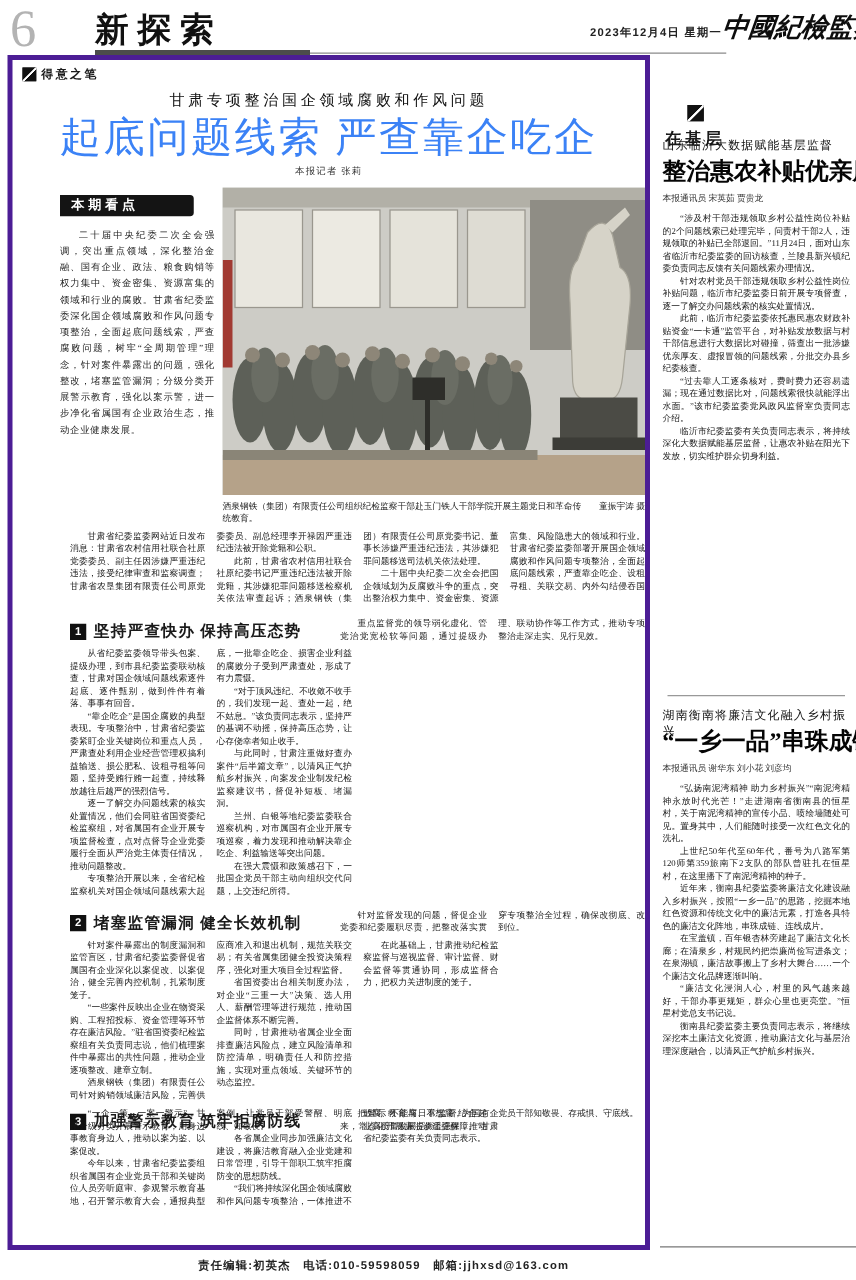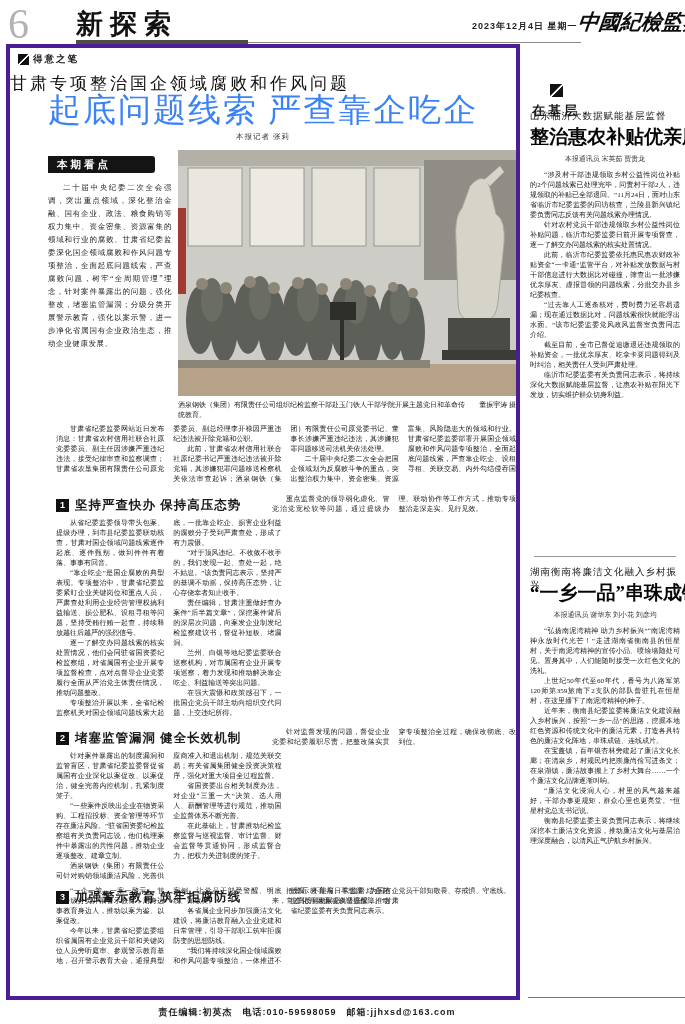--- a/index.html
+++ b/index.html
@@ -22,22 +22,22 @@
     font-style:italic;letter-spacing:0px;color:#0d0d0d;transform:skewX(-6deg);
     font-family:"Liberation Serif",serif;white-space:nowrap;}
   
   .main-box{position:absolute;left:6px;top:44px;width:514px;height:956px;
     border:4px solid #4c1d95;background:#fff;box-sizing:border-box;}
   .inner{position:absolute;left:0;top:0;width:506px;height:948px;}
   .col-label{position:absolute;left:8px;top:5px;display:flex;align-items:center;gap:4px;}
   .label-icon{width:11px;height:11px;background:#111;display:inline-block;
     background-image:linear-gradient(135deg,#111 45%,#fff 48%,#fff 55%,#111 58%);}
   .col-label span{font-size:9.5px;font-weight:bold;letter-spacing:2px;}
-  .kicker{position:absolute;left:0;top:24px;width:100%;
-    font-size:17px;letter-spacing:3px;color:#111;}
+  .kicker{position:absolute;left:0;top:24px;width:100%;text-align:center;
+    font-size:12px;letter-spacing:3px;color:#111;}
   .headline{position:absolute;left:0;top:40px;width:100%;text-align:center;
     font-size:33px;font-weight:400;letter-spacing:2px;color:#3b82f6;}
   .byline{position:absolute;left:0;top:84px;width:100%;text-align:center;
     font-size:7.5px;color:#333;letter-spacing:1px;}
   
   .hl{position:absolute;left:38px;top:108px;width:124px;height:262px;}
   .hl-bar{width:98px;height:17px;background:#141414;color:#fff;font-size:10.5px;
     font-weight:bold;letter-spacing:3px;line-height:17px;padding-left:9px;
     border-radius:0 3px 3px 0;font-family:"Liberation Sans",sans-serif;}
   .hl-text{margin-top:8px;font-size:7.5px;line-height:13px;letter-spacing:0.6px;
@@ -65,21 +65,21 @@
   .hside p{margin:0;text-indent:2em;}
   
   .right{position:absolute;left:530px;top:44px;width:150px;height:956px;}
   .rc-label{position:absolute;left:2px;top:40px;display:flex;align-items:center;gap:5px;flex-direction:column;}
   .rc-label .label-icon{width:13px;height:13px;}
   .rc-label span{font-size:13px;font-weight:bold;letter-spacing:3px;}
   .r-kicker{position:absolute;width:100%;text-align:left;font-size:9.5px;
     letter-spacing:1px;color:#111;}
   .r-head{position:absolute;width:100%;text-align:center;font-size:19px;
     font-weight:900;letter-spacing:0px;color:#050505;white-space:nowrap;}
-  .r-by{position:absolute;width:100%;text-align:center;font-size:7px;color:#333;}
+  .r-by{position:absolute;width:100%;text-align:left;font-size:7px;color:#333;}
   .r-body{position:absolute;left:0;width:150px;overflow:hidden;font-size:7px;
     line-height:10px;text-align:justify;color:#161616;}
   .r-body p{margin:0;text-indent:2em;}
   .r-div{position:absolute;left:4px;width:142px;height:1px;background:#999;}
   .r-bottomrule{position:absolute;left:528px;top:997px;width:157px;height:1px;background:#777;}
   
   .footer{position:absolute;left:0;top:1006px;width:614px;text-align:center;
     font-size:9px;font-weight:bold;color:#222;letter-spacing:1px;
     font-family:"Liberation Sans",sans-serif;}
 </style>
@@ -182,39 +182,40 @@
       <div class="hside">
         <p>重点监督党的领导弱化虚化、管党治党宽松软等问题，通过提级办理、联动协作等工作方式，推动专项整治走深走实、见行见效。</p>
       </div>
     </div>
     <div class="cols c4" style="top:470px;height:206px;">
         <p>从省纪委监委领导带头包案、提级办理，到市县纪委监委联动核查，甘肃对国企领域问题线索逐件起底、逐件甄别，做到件件有着落、事事有回音。</p>
         <p>“靠企吃企”是国企腐败的典型表现。专项整治中，甘肃省纪委监委紧盯企业关键岗位和重点人员，严肃查处利用企业经营管理权搞利益输送、损公肥私、设租寻租等问题，坚持受贿行贿一起查，持续释放越往后越严的强烈信号。</p>
         <p>逐一了解交办问题线索的核实处置情况，他们会同驻省国资委纪检监察组，对省属国有企业开展专项监督检查，点对点督导企业党委履行全面从严治党主体责任情况，推动问题整改。</p>
         <p>专项整治开展以来，全省纪检监察机关对国企领域问题线索大起底，一批靠企吃企、损害企业利益的腐败分子受到严肃查处，形成了有力震慑。</p>
         <p>“对于顶风违纪、不收敛不收手的，我们发现一起、查处一起，绝不姑息。”该负责同志表示，坚持严的基调不动摇，保持高压态势，让心存侥幸者知止收手。</p>
-        <p>责任编辑，甘肃注重做好查办案件“后半篇文章”，深挖案件背后的深层次问题，向案发企业制发纪检监察建议书，督促补短板、堵漏洞。</p>
+        <p>与此同时，甘肃注重做好查办案件“后半篇文章”，以清风正气护航乡村振兴，向案发企业制发纪检监察建议书，督促补短板、堵漏洞。</p>
         <p>兰州、白银等地纪委监委联合巡察机构，对市属国有企业开展专项巡察，着力发现和推动解决靠企吃企、利益输送等突出问题。</p>
         <p>在强大震慑和政策感召下，一批国企党员干部主动向组织交代问题，上交违纪所得。</p>
       </div>
 
     <div class="hrow" style="top:679px;">
       <div class="htitle">
         <span class="hnum">2</span>
         <span class="htxt">堵塞监管漏洞 健全长效机制</span>
       </div>
       <div class="hside">
         <p>针对监督发现的问题，督促企业党委和纪委履职尽责，把整改落实贯穿专项整治全过程，确保改彻底、改到位。</p>
       </div>
     </div>
     <div class="cols c4" style="top:703px;height:132px;">
         <p>针对案件暴露出的制度漏洞和监管盲区，甘肃省纪委监委督促省属国有企业深化以案促改、以案促治，健全完善内控机制，扎紧制度笼子。</p>
         <p>“一些案件反映出企业在物资采购、工程招投标、资金管理等环节存在廉洁风险。”驻省国资委纪检监察组有关负责同志说，他们梳理案件中暴露出的共性问题，推动企业逐项整改、建章立制。</p>
         <p>酒泉钢铁（集团）有限责任公司针对购销领域廉洁风险，完善供应商准入和退出机制，规范关联交易；有关省属集团健全投资决策程序，强化对重大项目全过程监督。</p>
         <p>省国资委出台相关制度办法，对企业“三重一大”决策、选人用人、薪酬管理等进行规范，推动国企监督体系不断完善。</p>
+        <p>同时，甘肃推动省属企业全面排查廉洁风险点，建立风险清单和防控清单，明确责任人和防控措施，实现对重点领域、关键环节的动态监控。</p>
         <p>在此基础上，甘肃推动纪检监察监督与巡视监督、审计监督、财会监督等贯通协同，形成监督合力，把权力关进制度的笼子。</p>
       </div>
 
     <div class="hrow" style="top:838px;">
       <div class="htitle">
         <span class="hnum">3</span>
         <span class="htxt">加强警示教育 筑牢拒腐防线</span>
       </div>
       <div class="hside">
         <p>把警示教育与日常监督结合起来，常态化开展廉洁谈话提醒，推动党员干部知敬畏、存戒惧、守底线。</p>
@@ -236,21 +237,20 @@
   </div>
 
   <div class="r-kicker" style="top:66px;">山东临沂大数据赋能基层监督</div>
   <div class="r-head" style="top:80px;">整治惠农补贴优亲厚友</div>
   <div class="r-by" style="top:110px;">本报通讯员 宋英茹 贾贵龙</div>
   <div class="r-body" style="top:126px;height:380px;">
       <p>“涉及村干部违规领取乡村公益性岗位补贴的2个问题线索已处理完毕，问责村干部2人，违规领取的补贴已全部退回。”11月24日，面对山东省临沂市纪委监委的回访核查，兰陵县新兴镇纪委负责同志反馈有关问题线索办理情况。</p>
       <p>针对农村党员干部违规领取乡村公益性岗位补贴问题，临沂市纪委监委日前开展专项督查，逐一了解交办问题线索的核实处置情况。</p>
       <p>此前，临沂市纪委监委依托惠民惠农财政补贴资金“一卡通”监管平台，对补贴发放数据与村干部信息进行大数据比对碰撞，筛查出一批涉嫌优亲厚友、虚报冒领的问题线索，分批交办县乡纪委核查。</p>
       <p>“过去靠人工逐条核对，费时费力还容易遗漏；现在通过数据比对，问题线索很快就能浮出水面。”该市纪委监委党风政风监督室负责同志介绍。</p>
-      <p>截至目前，全市已督促追缴退还违规领取的补贴资金，一批优亲厚友、吃拿卡要问题得到及时纠治，相关责任人受到严肃处理。</p>
       <p>临沂市纪委监委有关负责同志表示，将持续深化大数据赋能基层监督，让惠农补贴在阳光下发放，切实维护群众切身利益。</p>
     </div>
 
   <div class="r-div" style="top:512px;"></div>
 
   <div class="r-kicker" style="top:522px;">湖南衡南将廉洁文化融入乡村振兴</div>
   <div class="r-head" style="top:536px;">“一乡一品”串珠成链</div>
   <div class="r-by" style="top:566px;">本报通讯员 谢华东 刘小花 刘彦均</div>
   <div class="r-body" style="top:582px;height:366px;">
       <p>“弘扬南泥湾精神 助力乡村振兴”“南泥湾精神永放时代光芒！”走进湖南省衡南县的恒星村，关于南泥湾精神的宣传小品、喷绘墙随处可见。置身其中，人们能随时接受一次红色文化的洗礼。</p>

